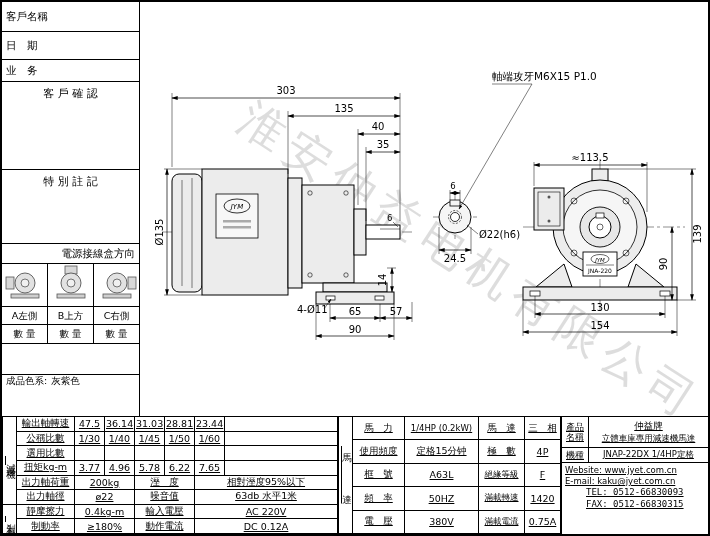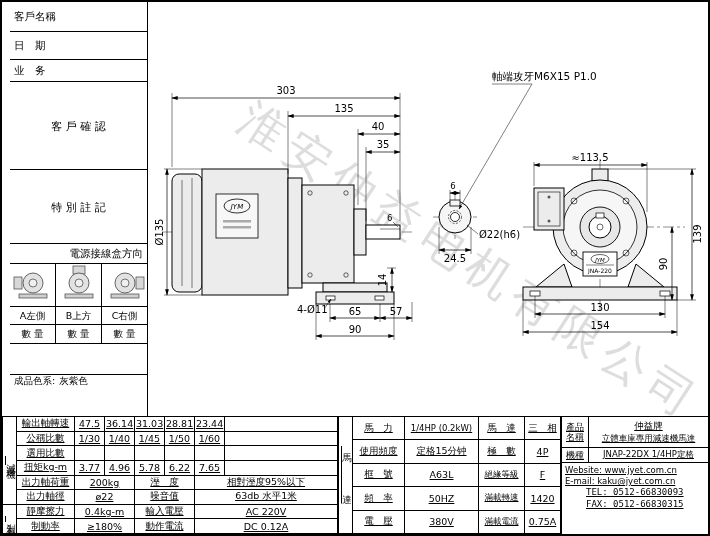--- a/index.html
+++ b/index.html
@@ -1,23 +1,23 @@
 <!DOCTYPE html>
 <html><head>
 <meta charset="utf-8">
 <style>
   * { margin:0; padding:0; box-sizing:border-box; }
   html,body { background:#fff; }
   body { font-family:"DejaVu Sans","Liberation Sans",sans-serif; color:#000; }
   .sheet { position:relative; width:710px; height:536px; background:#fff; border:2px solid #000; overflow:hidden; }
 
   
-  .sidebar { position:absolute; left:8px; top:0; width:138px; height:414px; border-right:1.5px solid #000; background:#fff; }
+  .sidebar { position:absolute; left:0; top:0; width:138px; height:414px; border-right:1.5px solid #000; background:#fff; }
   .sb-row { border-bottom:1px solid #000; font-size:10.5px; padding:2px 4px; display:flex; align-items:center; }
-  .sb-head { justify-content:center; align-items:center; font-size:11px; padding-top:4px; }
+  .sb-head { justify-content:center; align-items:flex-start; font-size:11px; padding-top:4px; }
   .sb-center { justify-content:flex-end; }
   .sb-cols { display:flex; border-bottom:1px solid #000; height:80px; }
   .sb-col { flex:1; border-right:1px solid #000; display:flex; flex-direction:column; }
   .sb-col:last-child { border-right:none; }
   .icon-cell { height:44px; border-bottom:1px solid #000; display:flex; align-items:center; justify-content:center; }
   .dir-label { height:18px; border-bottom:1px solid #000; text-align:center; font-size:9.5px; line-height:17px; }
   .qty-label { height:18px; text-align:center; font-size:9.5px; line-height:17px; }
   .sb-blank { height:31px; border-bottom:1px solid #000; }
   .sb-color { height:13px; font-size:9.5px; display:flex; gap:4px; align-items:center; padding:0 4px; }
 

